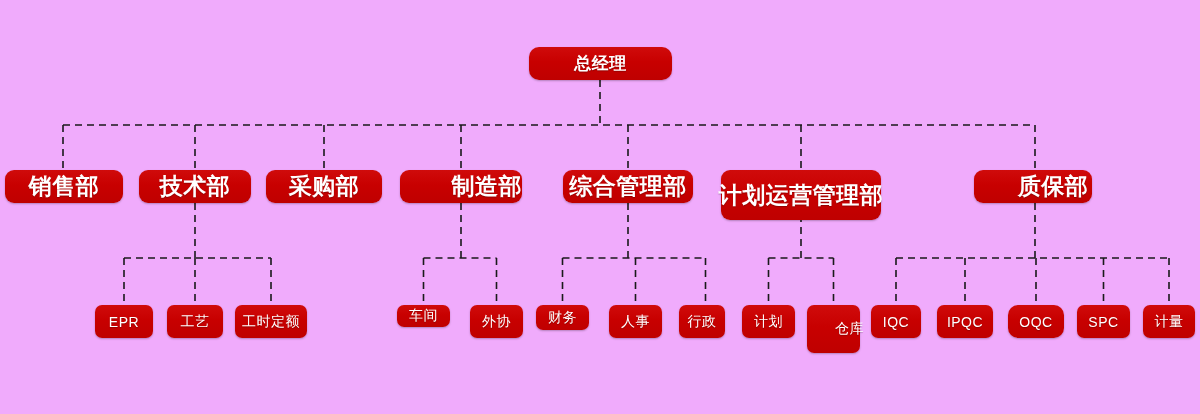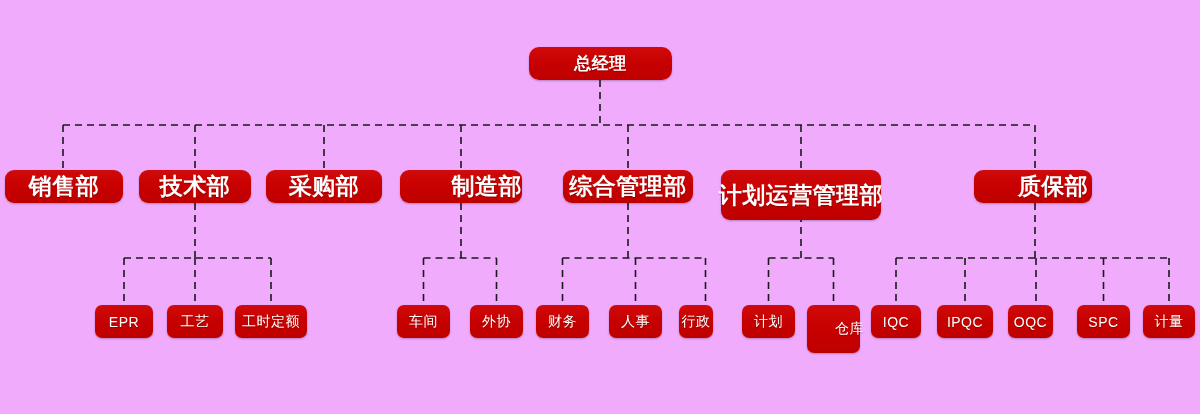--- a/index.html
+++ b/index.html
@@ -115,57 +115,57 @@
       </div>
       <div class="node leaf" style="left: 235px; top: 305px; width: 72px; height: 33px;">
         <span>工时定额</span>
       </div>
       <div class="node dept" style="left: 266px; top: 170px; width: 116px; height: 33px;">
         <span>采购部</span>
       </div>
       <div class="node dept" style="left: 400px; top: 170px; width: 122px; height: 33px; justify-content: flex-end;">
         <span>制造部</span>
       </div>
-      <div class="node leaf" style="left: 397px; top: 305px; width: 53px; height: 33px;">
+      <div class="node leaf" style="left: 397px; top: 305px; width: 53px; height: 22px;">
         <span>车间</span>
       </div>
       <div class="node leaf" style="left: 470px; top: 305px; width: 53px; height: 33px;">
         <span>外协</span>
       </div>
       <div class="node dept" style="left: 563px; top: 170px; width: 130px; height: 33px;">
         <span>综合管理部</span>
       </div>
-      <div class="node leaf" style="left: 536px; top: 305px; width: 53px; height: 33px;">
+      <div class="node leaf" style="left: 536px; top: 305px; width: 53px; height: 25px;">
         <span>财务</span>
       </div>
       <div class="node leaf" style="left: 609px; top: 305px; width: 53px; height: 33px;">
         <span>人事</span>
       </div>
-      <div class="node leaf" style="left: 679px; top: 305px; width: 34px; height: 33px;">
+      <div class="node leaf" style="left: 679px; top: 305px; width: 46px; height: 33px;">
         <span>行政</span>
       </div>
       <div class="node dept" style="left: 721px; top: 170px; width: 160px; height: 50px;">
         <span>计划运营管理部</span>
       </div>
       <div class="node leaf" style="left: 742px; top: 305px; width: 53px; height: 33px;">
         <span>计划</span>
       </div>
       <div class="node leaf" style="left: 807px; top: 305px; width: 53px; height: 48px; padding-left: 32px;">
         <span>仓库</span>
       </div>
       <div class="node dept" style="left: 974px; top: 170px; width: 118px; height: 33px; padding-left: 40px;">
         <span>质保部</span>
       </div>
       <div class="node leaf" style="left: 871px; top: 305px; width: 50px; height: 33px;">
         <span>IQC</span>
       </div>
       <div class="node leaf" style="left: 937px; top: 305px; width: 56px; height: 33px;">
         <span>IPQC</span>
       </div>
-      <div class="node leaf" style="left: 1008px; top: 305px; width: 45px; height: 33px;">
+      <div class="node leaf" style="left: 1008px; top: 305px; width: 56px; height: 33px; border-radius: 10px;">
         <span>OQC</span>
       </div>
       <div class="node leaf" style="left: 1077px; top: 305px; width: 53px; height: 33px;">
         <span>SPC</span>
       </div>
       <div class="node leaf" style="left: 1143px; top: 305px; width: 52px; height: 33px; text-align: right;">
         <span>计量</span>
       </div>
     </div>
 </div>

